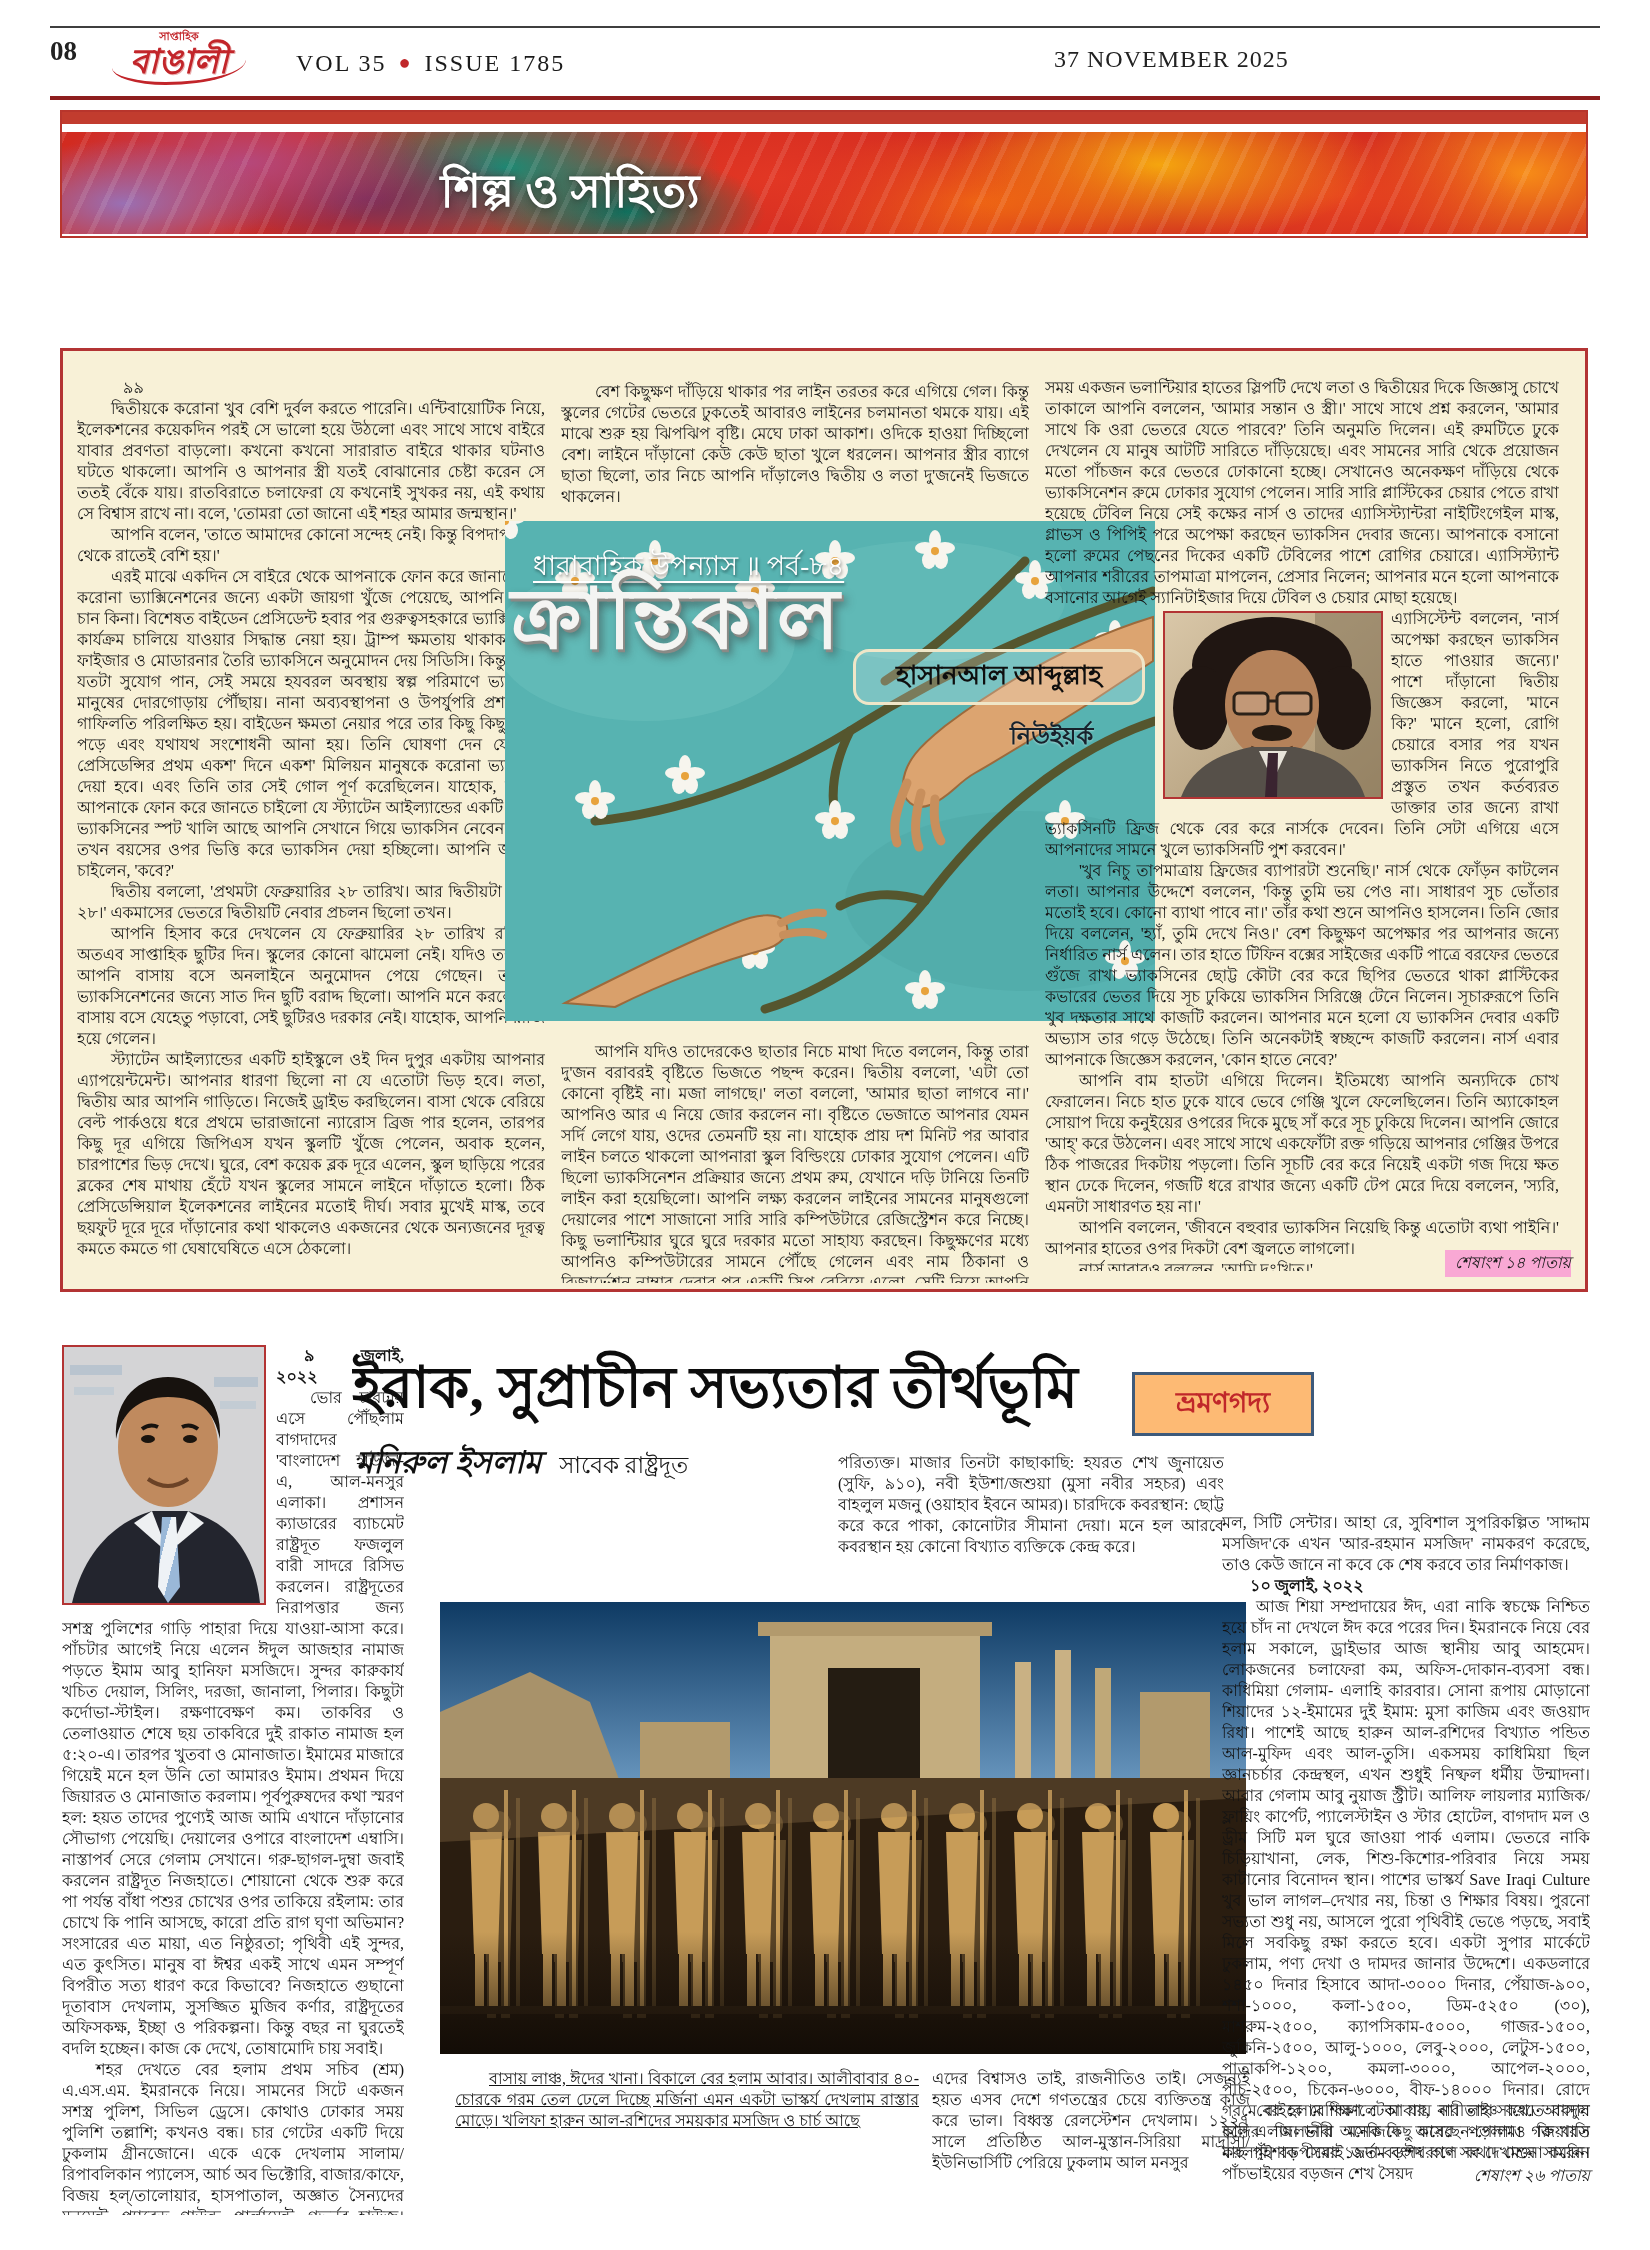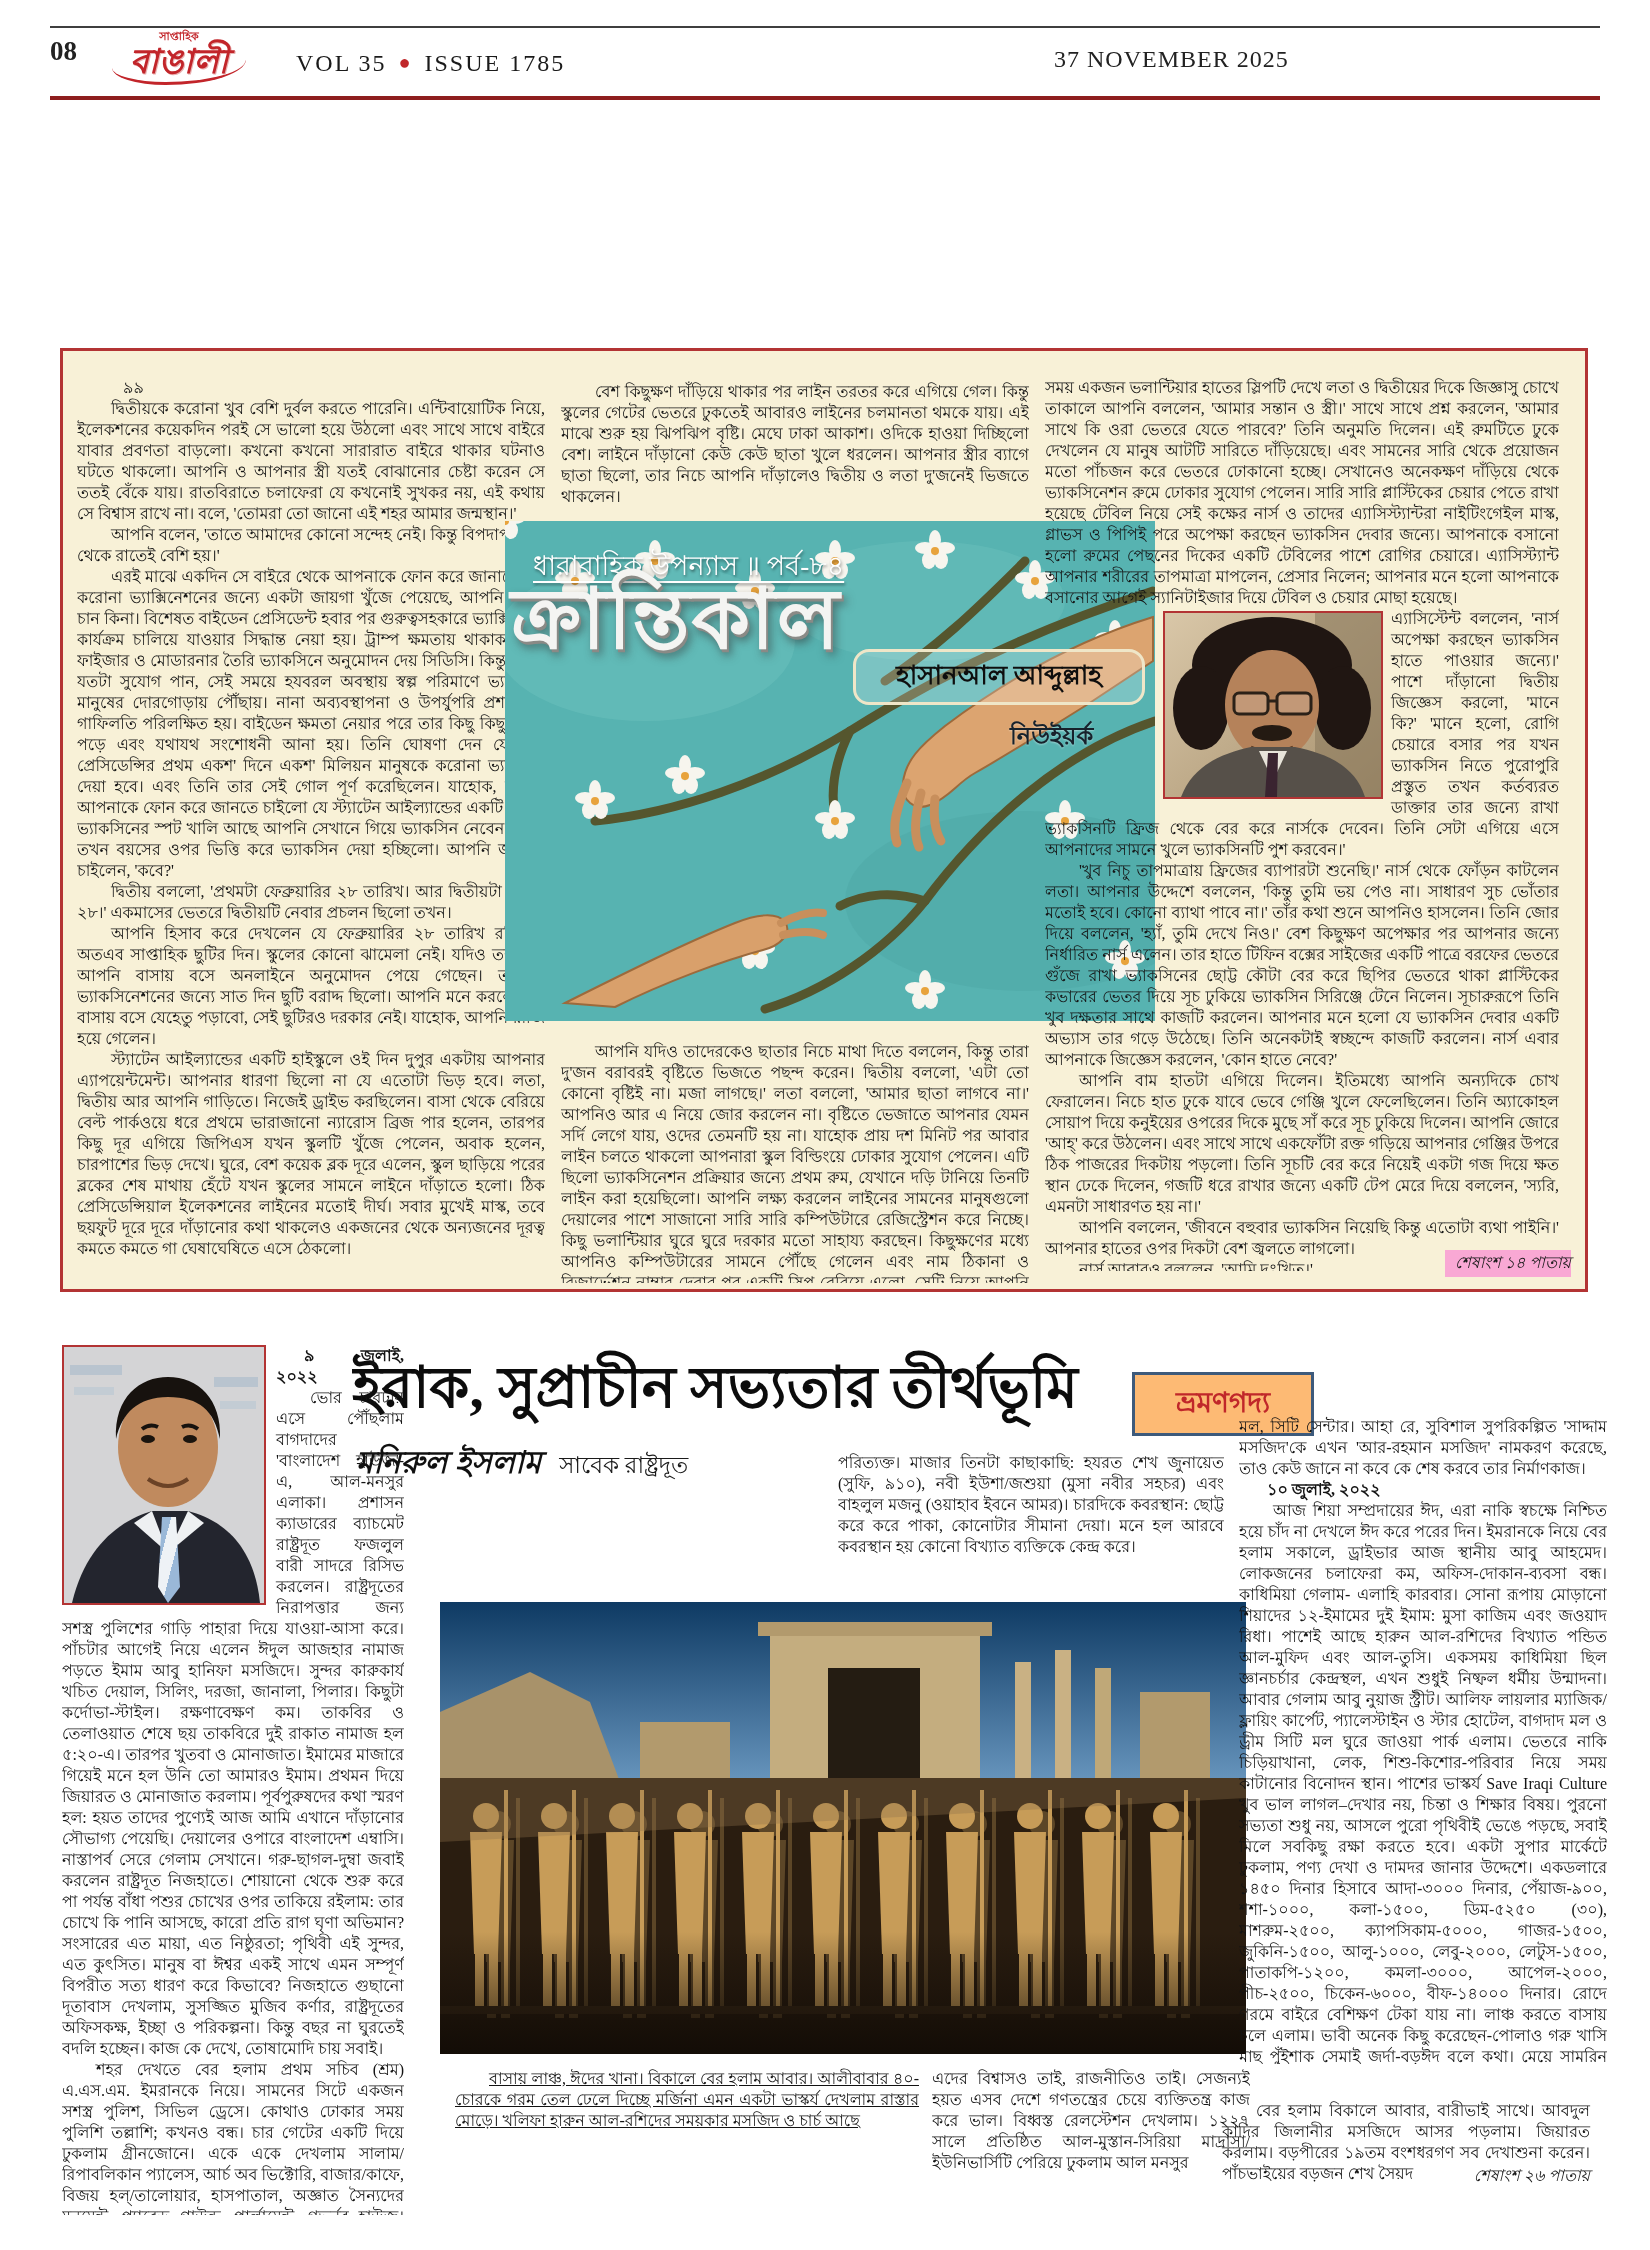--- a/index.html
+++ b/index.html
@@ -80,21 +80,21 @@
       display:flex;align-items:center;justify-content:center;font-size:28px;font-weight:700;color:#c0272a;}
   .tcol{position:absolute;overflow:hidden;}
   .t-col1{left:62px;top:1345px;width:342px;height:870px;}
   .travel-photo{float:left;width:204px;height:260px;border:2px solid #b33434;margin:0 10px 6px 0;background:#d4d4d6;overflow:hidden;}
   .date-line{font-weight:700;text-indent:28px;}
   .t-c2top{left:440px;top:1456px;width:386px;height:144px;}
   .t-c3top{left:838px;top:1452px;width:386px;height:146px;}
   .ruins{position:absolute;left:440px;top:1602px;width:806px;height:452px;overflow:hidden;background:#241a10;}
   .t-belowL{left:455px;top:2068px;width:464px;height:116px;text-decoration:underline;}
   .t-belowR{left:932px;top:2068px;width:318px;height:116px;}
-  .t-col4main{left:1222px;top:1416px;width:368px;height:648px;margin-left:17px;}
+  .t-col4main{left:1222px;top:1512px;width:368px;height:648px;}
   .t-col4tail{left:1222px;top:2100px;width:368px;height:112px;overflow:visible;}
   .cont-line{text-align:right;margin-top:-21px;font-size:16px;}
   .cont-line span{background:#ffffff;padding-left:12px;font-style:italic;color:#1a1a1a;}
 </style>
 </head>
 <body>
 
 <div id="page" data-name="newspaper-page">
 
   <div class="rule-top" data-name="header-top-rule"></div>
@@ -102,20 +102,27 @@
   <div class="hdr-logo" data-name="logo">
     <div class="logo-small" data-name="logo-small-text">সাপ্তাহিক</div>
     <div class="logo-main" data-name="logo-main-text">বাঙালী</div>
   </div>
   <div class="hdr-volissue" data-name="volume-issue">
     <span data-name="volume-label">VOL 35</span><span class="dot" data-name="separator-dot-icon">●</span><span data-name="issue-label">ISSUE 1785</span>
   </div>
   <div class="hdr-date" data-name="issue-date">37 NOVEMBER 2025</div>
   <div class="rule-red" data-name="header-red-rule"></div>
 
+  <div class="banner" data-name="section-banner">
+    <div class="bar" data-name="banner-red-bar"></div>
+    <div class="gap" data-name="banner-gap"></div>
+    <div class="paint" data-name="banner-paint-image">
+      <div class="banner-title" data-name="section-title">শিল্প ও সাহিত্য</div>
+    </div>
+  </div>
 
   <div class="a1box" data-name="novel-article-box">
 
     <div class="a1-col1" data-name="novel-column-1">
       <p class="sec-num" data-name="section-number">৯৯</p>
       <p class="ind" data-name="paragraph">দ্বিতীয়কে করোনা খুব বেশি দুর্বল করতে পারেনি। এন্টিবায়োটিক নিয়ে, ইলেকশনের কয়েকদিন পরই সে ভালো হয়ে উঠলো এবং সাথে সাথে বাইরে যাবার প্রবণতা বাড়লো। কখনো কখনো সারারাত বাইরে থাকার ঘটনাও ঘটতে থাকলো। আপনি ও আপনার স্ত্রী যতই বোঝানোর চেষ্টা করেন সে ততই বেঁকে যায়। রাতবিরাতে চলাফেরা যে কখনোই সুখকর নয়, এই কথায় সে বিশ্বাস রাখে না। বলে, 'তোমরা তো জানো এই শহর আমার জন্মস্থান।'</p>
       <p class="ind" data-name="paragraph">আপনি বলেন, 'তাতে আমাদের কোনো সন্দেহ নেই। কিন্তু বিপদাপদ দিন থেকে রাতেই বেশি হয়।'</p>
       <p class="ind" data-name="paragraph">এরই মাঝে একদিন সে বাইরে থেকে আপনাকে ফোন করে জানালো যে করোনা ভ্যাক্সিনেশনের জন্যে একটা জায়গা খুঁজে পেয়েছে, আপনি যেতে চান কিনা। বিশেষত বাইডেন প্রেসিডেন্ট হবার পর গুরুত্বসহকারে ভ্যাক্সিনেশন কার্যক্রম চালিয়ে যাওয়ার সিদ্ধান্ত নেয়া হয়। ট্রাম্প ক্ষমতায় থাকাকালীনই ফাইজার ও মোডারনার তৈরি ভ্যাকসিনে অনুমোদন দেয় সিডিসি। কিন্তু ট্রাম্প যতটা সুযোগ পান, সেই সময়ে হযবরল অবস্থায় স্বল্প পরিমাণে ভ্যাকসিন মানুষের দোরগোড়ায় পৌঁছায়। নানা অব্যবস্থাপনা ও উপর্যুপরি প্রশাসনের গাফিলতি পরিলক্ষিত হয়। বাইডেন ক্ষমতা নেয়ার পরে তার কিছু কিছু ধরাও পড়ে এবং যথাযথ সংশোধনী আনা হয়। তিনি ঘোষণা দেন যে তাঁর প্রেসিডেন্সির প্রথম একশ' দিনে একশ' মিলিয়ন মানুষকে করোনা ভ্যাকসিন দেয়া হবে। এবং তিনি তার সেই গোল পূর্ণ করেছিলেন। যাহোক, দ্বিতীয় আপনাকে ফোন করে জানতে চাইলো যে স্ট্যাটেন আইল্যান্ডের একটি কেন্দ্রে ভ্যাকসিনের স্পট খালি আছে আপনি সেখানে গিয়ে ভ্যাকসিন নেবেন কিনা। তখন বয়সের ওপর ভিত্তি করে ভ্যাকসিন দেয়া হচ্ছিলো। আপনি জানতে চাইলেন, 'কবে?'</p>
       <p class="ind" data-name="paragraph">দ্বিতীয় বললো, 'প্রথমটা ফেব্রুয়ারির ২৮ তারিখ। আর দ্বিতীয়টা মার্চের ২৮।' একমাসের ভেতরে দ্বিতীয়টি নেবার প্রচলন ছিলো তখন।</p>
       <p class="ind" data-name="paragraph">আপনি হিসাব করে দেখলেন যে ফেব্রুয়ারির ২৮ তারিখ রবিবার। অতএব সাপ্তাহিক ছুটির দিন। স্কুলের কোনো ঝামেলা নেই। যদিও ততদিনে আপনি বাসায় বসে অনলাইনে অনুমোদন পেয়ে গেছেন। তাছাড়া ভ্যাকসিনেশনের জন্যে সাত দিন ছুটি বরাদ্দ ছিলো। আপনি মনে করলেন যে বাসায় বসে যেহেতু পড়াবো, সেই ছুটিরও দরকার নেই। যাহোক, আপনি রাজি হয়ে গেলেন।</p>

